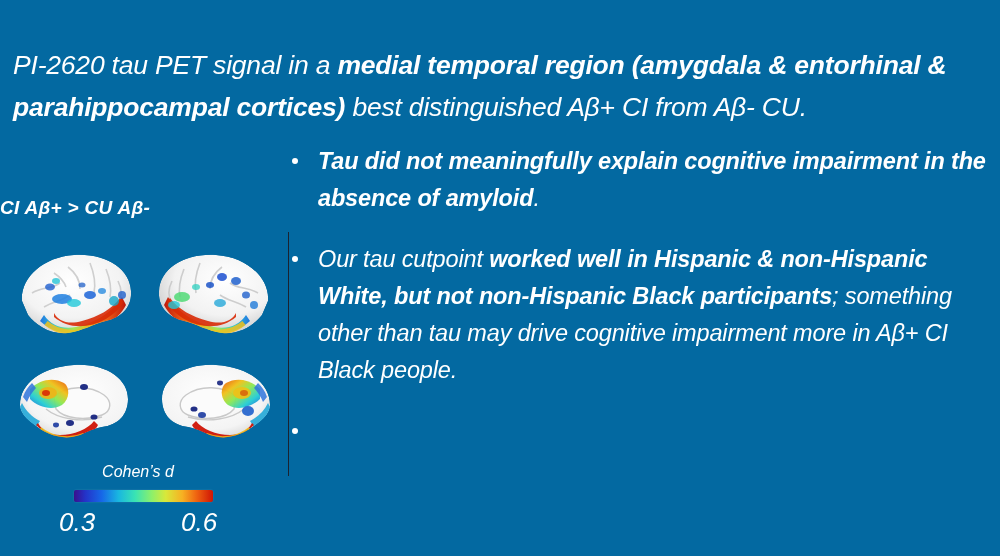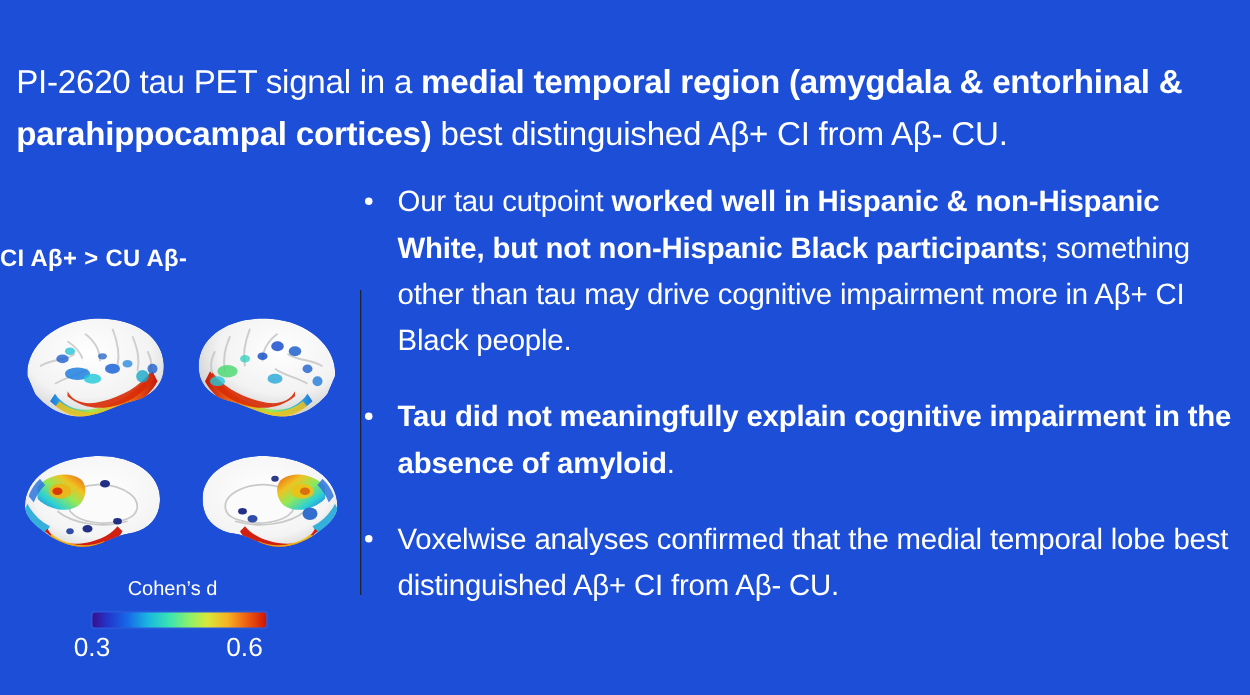--- a/index.html
+++ b/index.html
@@ -11,21 +11,22 @@
     width: 1000px;
     height: 556px;
     overflow: hidden;
     font-family: "Liberation Sans", sans-serif;
     color: #ffffff;
     position: relative;
   }
   #slide {
     position: absolute;
     inset: 0;
-    background: #1d4ed8;
+    background: #0369a1;
+    font-style: italic;
   }
 
   
   #title {
     position: absolute;
     left: 13px;
     top: 44px;
     width: 972px;
     font-size: 26.5px;
     line-height: 42px;
@@ -104,21 +105,21 @@
       #8df06a 56%,
       #d8e83a 66%,
       #f7b022 78%,
       #ef6411 88%,
       #cf1405 100%);
     box-shadow: 0 0 2px rgba(255,255,255,0.18);
   }
   .cbar-tick {
     position: absolute;
     top: 44px;
-    font-size: 21px;
+    font-size: 26px;
     font-weight: 400;
     color: #ffffff;
   }
   #cbar-min { left: 9px; }
   #cbar-max { left: 131px; }
 
   
   #divider {
     position: absolute;
     left: 288px;
@@ -373,30 +374,30 @@
       <div class="cbar-tick" id="cbar-min">0.3</div>
       <div class="cbar-tick" id="cbar-max">0.6</div>
     </div>
 
   </div>
 
   <div id="divider"></div>
 
   <div id="bullets">
 
+    <div class="bullet" id="bullet-2">
+      <span class="dot"></span>
+      <span></span><b>Tau did not meaningfully explain cognitive impairment in the absence of amyloid</b><span>.</span>
+    </div>
+
     <div class="bullet" id="bullet-1">
       <span class="dot"></span>
       <span>Our tau cutpoint </span><b>worked well in Hispanic &amp; non-Hispanic White, but not non-Hispanic Black participants</b><span>; something other than tau may drive cognitive impairment more in Aβ+ CI Black people.</span>
     </div>
 
-    <div class="bullet" id="bullet-2">
-      <span class="dot"></span>
-      <span></span><b>Tau did not meaningfully explain cognitive impairment in the absence of amyloid</b><span>.</span>
-    </div>
-
     <div class="bullet" id="bullet-3">
       <span class="dot"></span>
-      <span>Voxelwise analyses confirmed that the medial temporal lobe best distinguished Aβ+ CI from Aβ- CU.</span><b></b><span></span>
+      <b></b><span></span>
     </div>
 
   </div>
 
 </div>
 
 </body></html>

